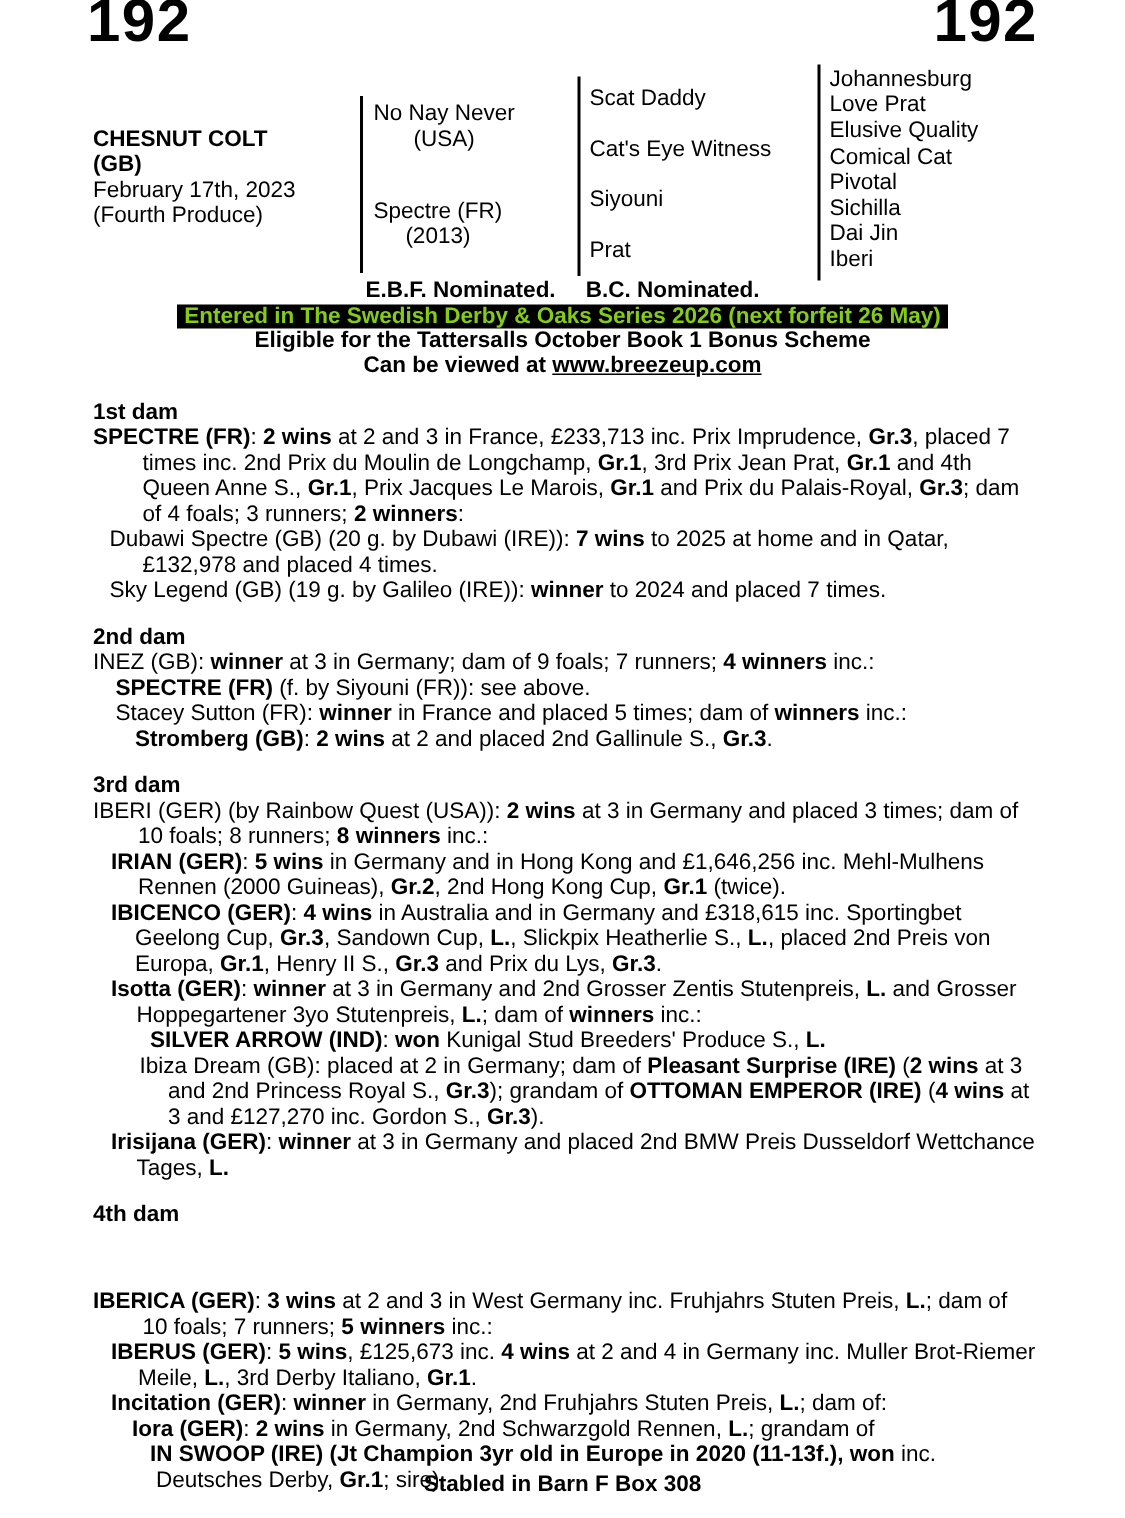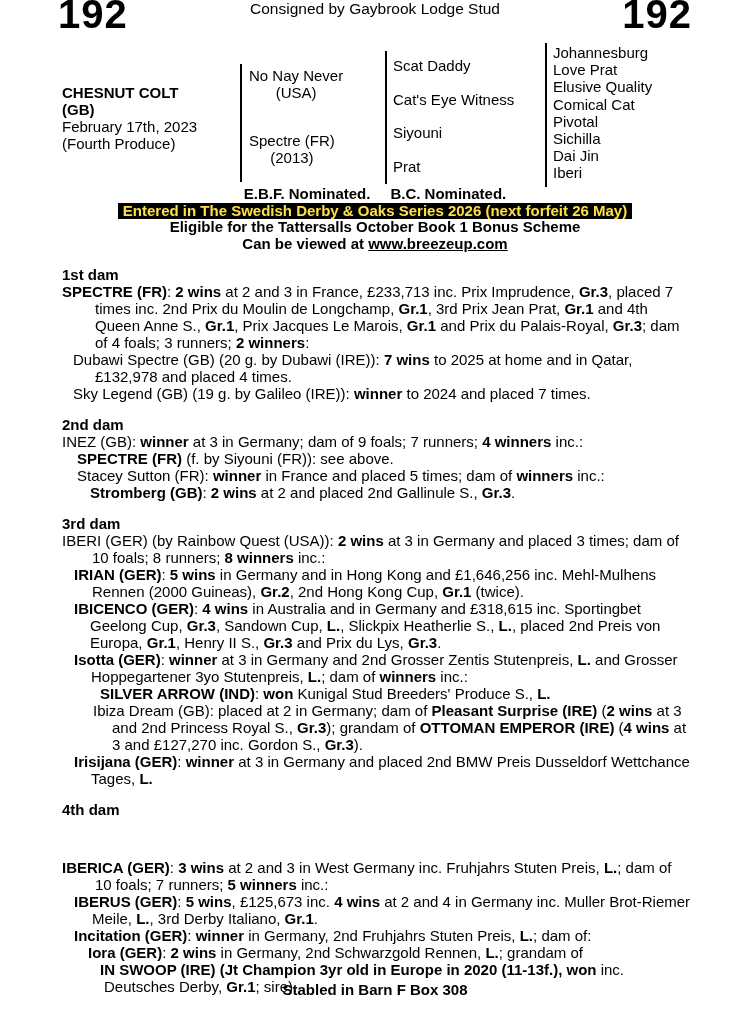--- a/index.html
+++ b/index.html
@@ -23,42 +23,41 @@
   .g1-item:nth-child(1){top:67px;}
   .g1-item:nth-child(2){top:132px;}
   #gen2{position:absolute;left:393px;top:57px;width:150px;font-size:15px;line-height:17px;}
   .g2-item{height:33.5px;}
   #gen3{position:absolute;left:553px;top:44px;width:140px;font-size:15px;line-height:17.2px;}
 
   
   .notices{position:absolute;top:186px;left:0;width:750px;text-align:center;
            font-weight:bold;font-size:15px;line-height:16.5px;}
   .gap-left{margin-left:20px;}
-  .bar{display:inline-block;background:#000;color:#fde047;padding:0 5px;line-height:16px;}
+  .bar{display:inline-block;background:#000;color:#84cc16;padding:0 5px;line-height:16px;}
   .u{text-decoration:underline;}
 
   
   #ped-sections{position:absolute;top:252px;left:0;width:750px;box-sizing:border-box;
                 padding-right:58px;font-size:15px;line-height:17px;}
   .dam-section{margin-top:14px;}
   .dam-heading{margin-left:62px;font-weight:bold;}
   .para .b{font-weight:bold;}
 
   
   .footer{position:absolute;top:981px;left:0;width:750px;text-align:center;
           font-weight:bold;font-size:15px;}
 </style>
 </head>
 <body>
 
 <div class="page">
 
   <div class="header-area">
     <div class="lot lot-left">192</div>
-    <div class="consignor">Consigned by Gaybrook Lodge Stud</div>
     <div class="lot lot-right">192</div>
 
     <div class="subject">
       <div class="subject-name">CHESNUT COLT (GB)</div>
       <div>February 17th, 2023</div>
       <div>(Fourth Produce)</div>
     </div>
 
     <div class="vrule r1"></div>
     <div class="vrule r2"></div>

